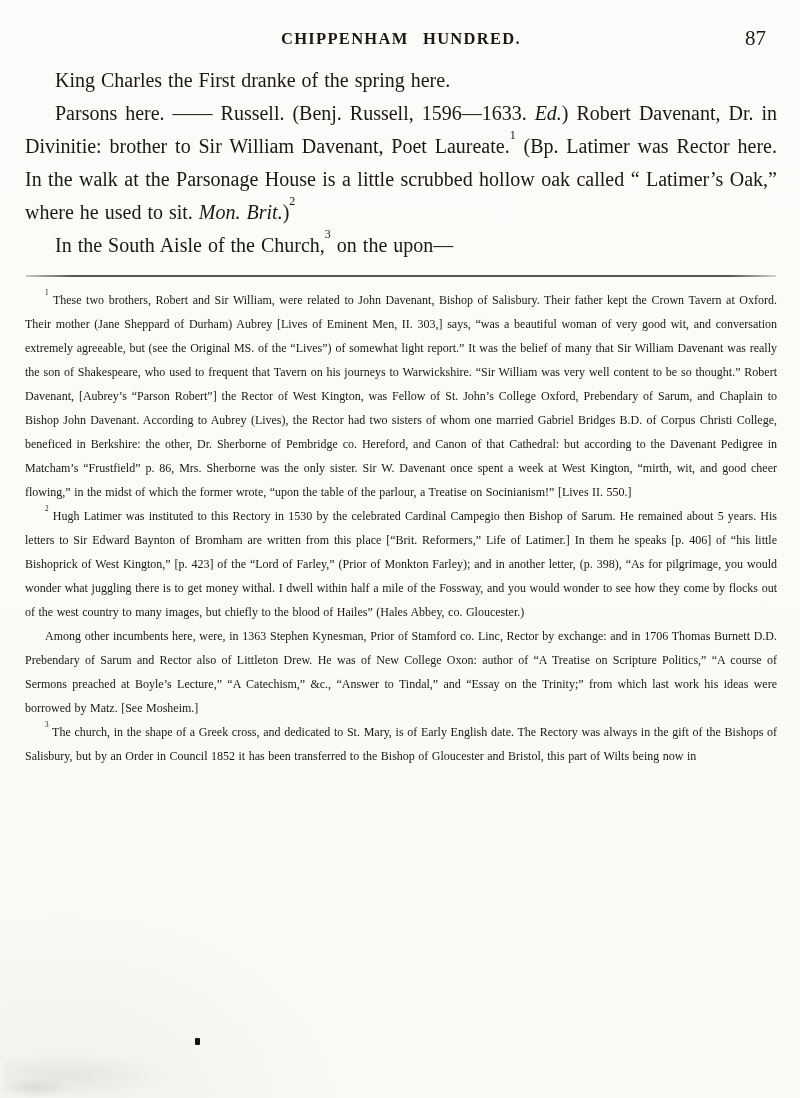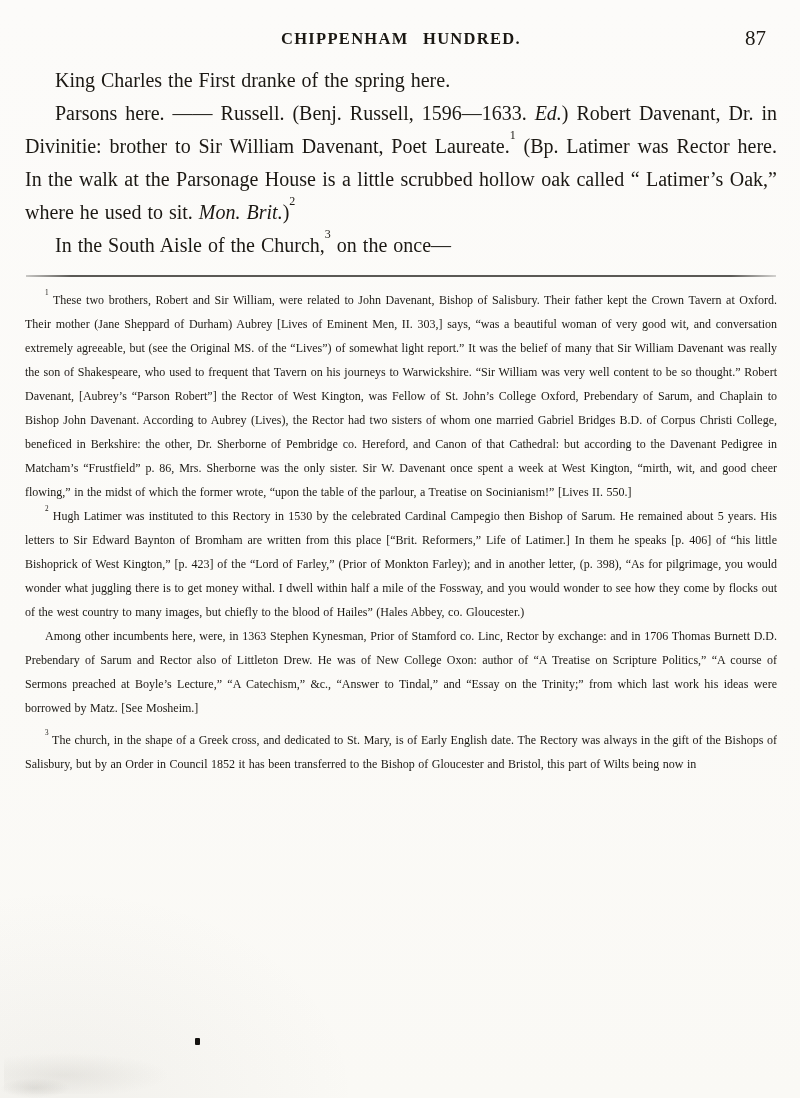--- a/index.html
+++ b/index.html
@@ -60,21 +60,21 @@
   }
   .footnotes { }
   .fn {
     margin: 0;
     font-size: 12px;
     line-height: 24px;
     text-align: justify;
     text-indent: 20px;
     word-spacing: 0.5px;
   }
-  .fn-3 { margin-top: 8px; }
+  .fn-3 { }
   sup.fnmark {
     font-size: 60%;
     line-height: 0;
     position: relative;
     top: -0.55em;
   }
   em { font-style: italic; }
   .ink-speck {
     position: absolute;
     left: 195px; top: 1038px;
@@ -103,21 +103,21 @@
   <header class="running-head">
     <span class="head-title">CHIPPENHAM HUNDRED.</span>
     <span class="page-num">87</span>
   </header>
 
   <main class="main-text">
     <p class="mp"><span>King Charles the First dranke of the spring here.</span></p>
 
     <p class="mp"><span>Parsons here. —— Russell. (Benj. Russell, 1596—1633. </span><em>Ed.</em><span>) Robert Davenant, Dr. in Divinitie: brother to Sir William Davenant, Poet Laureate.</span><sup class="fnmark">1</sup><span> (Bp. Latimer was Rector here. In the walk at the Parsonage House is a little scrubbed hollow oak called “ Latimer’s Oak,” where he used to sit. </span><em>Mon. Brit.</em><span>)</span><sup class="fnmark">2</sup></p>
 
-    <p class="mp"><span>In the South Aisle of the Church,</span><sup class="fnmark">3</sup><span> on the once—</span></p>
+    <p class="mp"><span>In the South Aisle of the Church,</span><sup class="fnmark">3</sup><span> on the upon—</span></p>
   </main>
 
   <hr class="footnote-rule">
 
   <section class="footnotes">
     <p class="fn"><sup class="fnmark">1</sup><span> These two brothers, Robert and Sir William, were related to John Davenant, Bishop of Salisbury. Their father kept the Crown Tavern at Oxford. Their mother (Jane Sheppard of Durham) Aubrey [Lives of Eminent Men, II. 303,] says, “was a beautiful woman of very good wit, and conversation extremely agreeable, but (see the Original MS. of the “Lives”) of somewhat light report.” It was the belief of many that Sir William Davenant was really the son of Shakespeare, who used to frequent that Tavern on his journeys to Warwickshire. “Sir William was very well content to be so thought.” Robert Davenant, [Aubrey’s “Parson Robert”] the Rector of West Kington, was Fellow of St. John’s College Oxford, Prebendary of Sarum, and Chaplain to Bishop John Davenant. According to Aubrey (Lives), the Rector had two sisters of whom one married Gabriel Bridges B.D. of Corpus Christi College, beneficed in Berkshire: the other, Dr. Sherborne of Pembridge co. Hereford, and Canon of that Cathedral: but according to the Davenant Pedigree in Matcham’s “Frustfield” p. 86, Mrs. Sherborne was the only sister. Sir W. Davenant once spent a week at West Kington, “mirth, wit, and good cheer flowing,” in the midst of which the former wrote, “upon the table of the parlour, a Treatise on Socinianism!” [Lives II. 550.]</span></p>
 
     <p class="fn"><sup class="fnmark">2</sup><span> Hugh Latimer was instituted to this Rectory in 1530 by the celebrated Cardinal Campegio then Bishop of Sarum. He remained about 5 years. His letters to Sir Edward Baynton of Bromham are written from this place [“Brit. Reformers,” Life of Latimer.] In them he speaks [p. 406] of “his little Bishoprick of West Kington,” [p. 423] of the “Lord of Farley,” (Prior of Monkton Farley); and in another letter, (p. 398), “As for pilgrimage, you would wonder what juggling there is to get money withal. I dwell within half a mile of the Fossway, and you would wonder to see how they come by flocks out of the west country to many images, but chiefly to the blood of Hailes” (Hales Abbey, co. Gloucester.)</span></p>
 
     <p class="fn"><span>Among other incumbents here, were, in 1363 Stephen Kynesman, Prior of Stamford co. Linc, Rector by exchange: and in 1706 Thomas Burnett D.D. Prebendary of Sarum and Rector also of Littleton Drew. He was of New College Oxon: author of “A Treatise on Scripture Politics,” “A course of Sermons preached at Boyle’s Lecture,” “A Catechism,” &amp;c., “Answer to Tindal,” and “Essay on the Trinity;” from which last work his ideas were borrowed by Matz. [See Mosheim.]</span></p>

